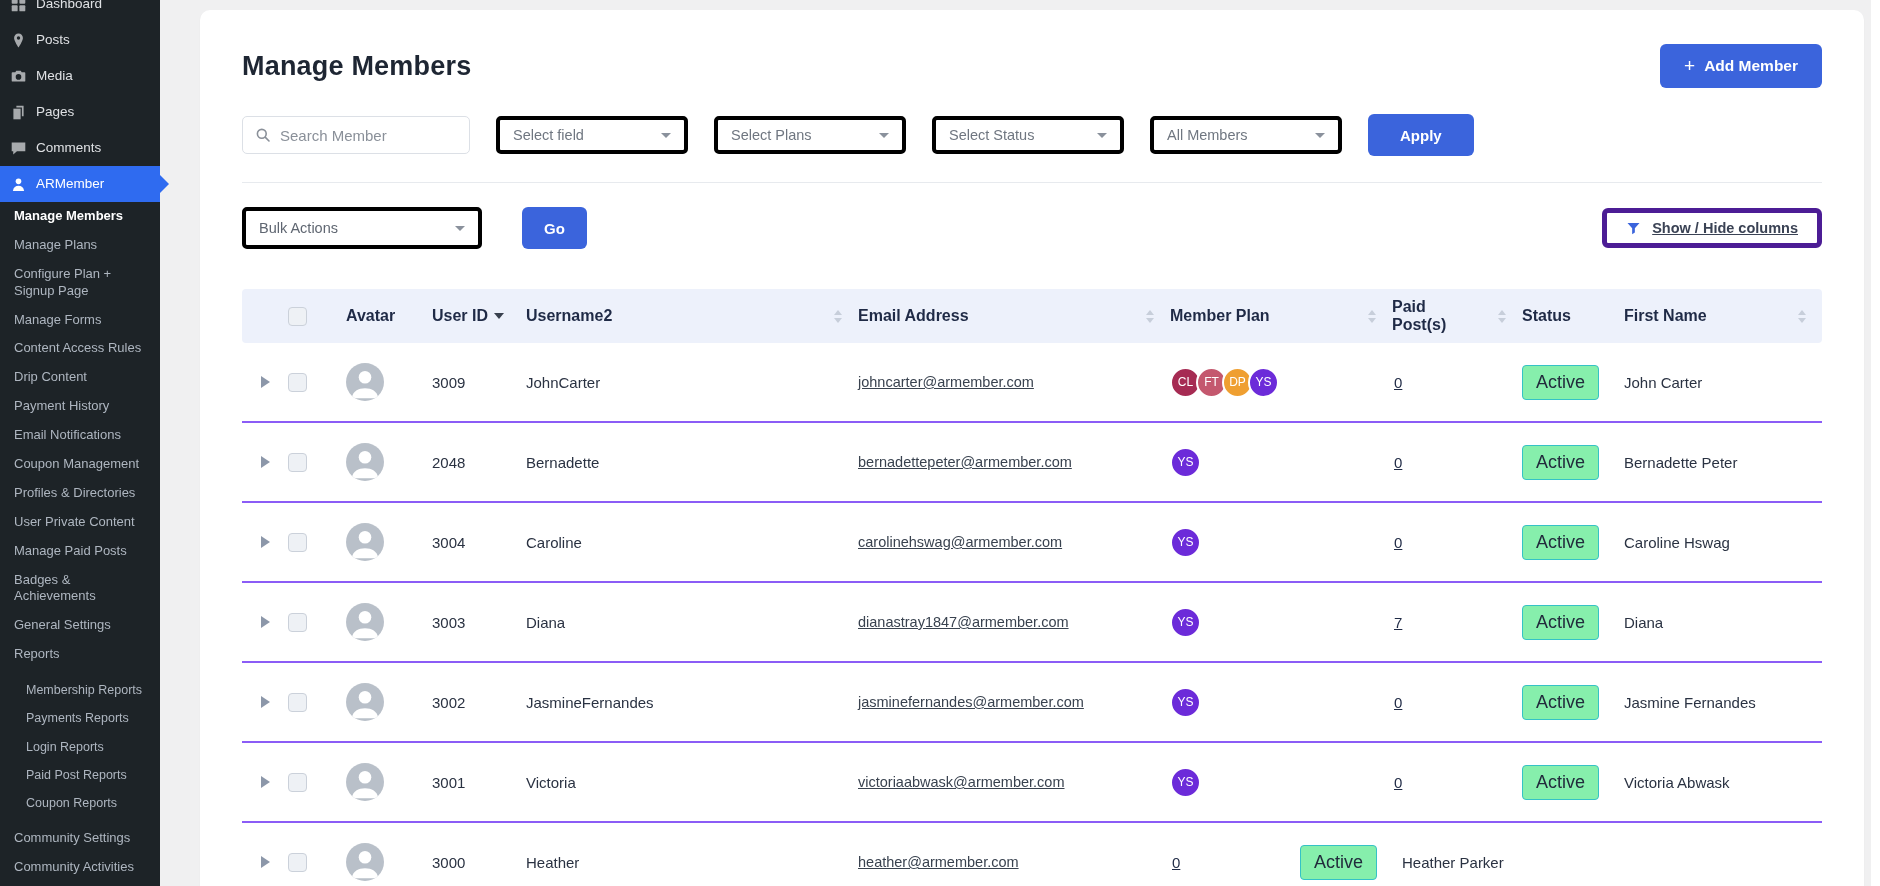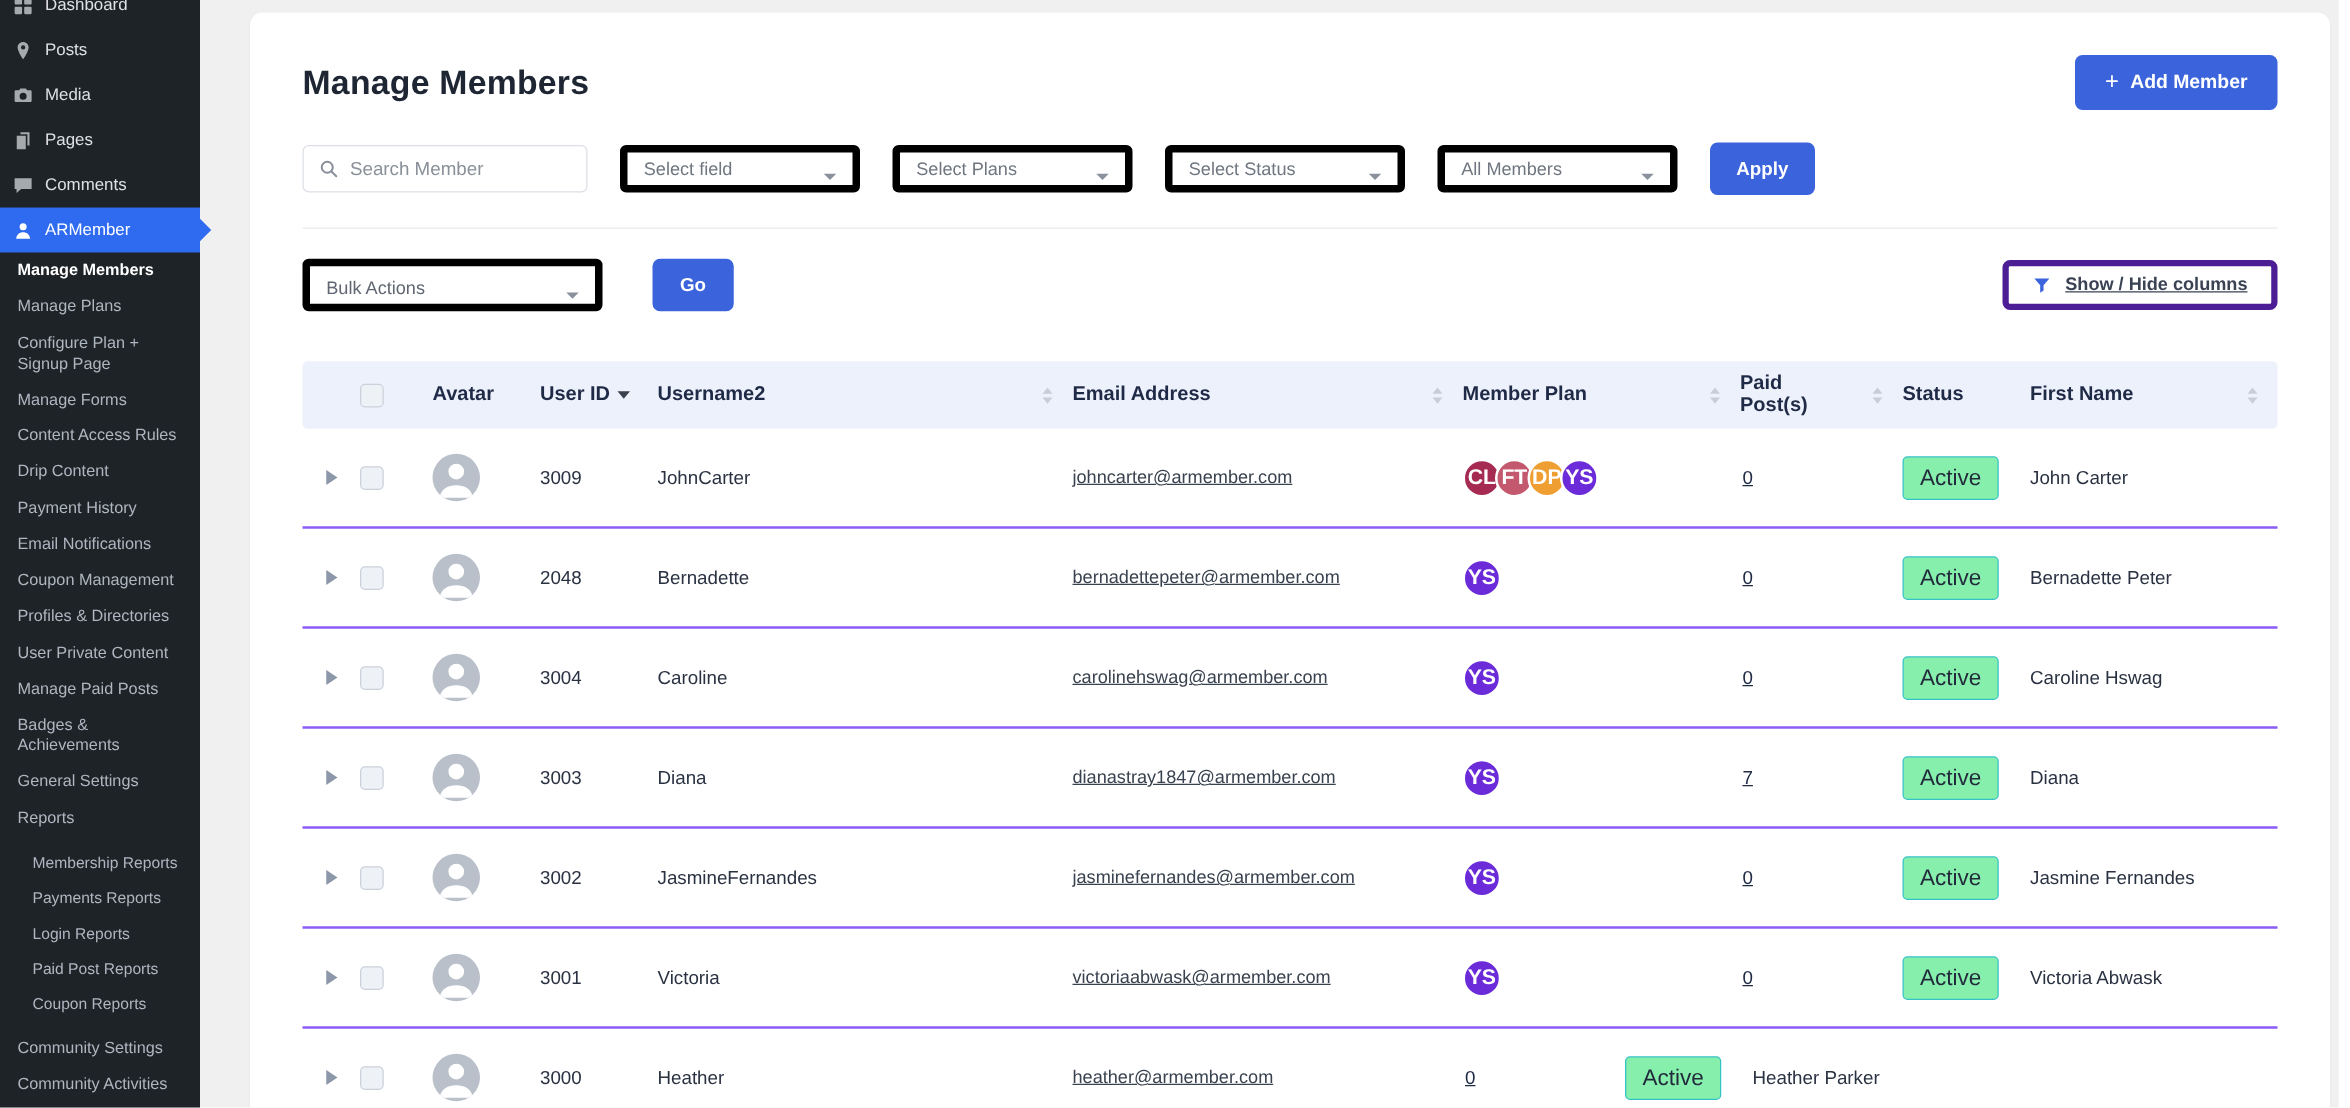--- a/index.html
+++ b/index.html
@@ -63,29 +63,29 @@
     width:228px; height:38px; border:1px solid #dce0e6; border-radius:5px;
     display:flex; align-items:center; padding:0 12px; gap:9px; background:#fff;
   }
   .s-icon { color:#8a9099; display:inline-flex; }
   .s-icon svg { width:16px; height:16px; }
   .search-input {
     border:none; outline:none; flex:1; font-size:15px; font-family:inherit; color:#333; min-width:0;
   }
   .search-input::placeholder { color:#8a9099; }
   .select {
-    width:192px; height:38px; border:6px solid #000000; border-radius:5px;
-    display:flex; align-items:flex-end; justify-content:space-between;
+    width:192px; height:38px; border:4px solid #000000; border-radius:5px;
+    display:flex; align-items:center; justify-content:space-between;
     padding:4px 13px; font-size:14.5px; color:#6f7680; background:#fff; cursor:pointer;
   }
   .caret {
     width:0; height:0; border-left:5px solid transparent; border-right:5px solid transparent;
     border-top:5px solid #8a919c;
   }
-  .apply { padding:0 21px; height:42px; font-size:15px; }
+  .apply { padding:0 32px; height:42px; font-size:15px; }
 
   .divider { margin-top:26px; border-top:1px solid #e7eaee; }
 
   
   .bulkbar { margin-top:24px; display:flex; justify-content:space-between; align-items:center; }
   .bulk-left { display:flex; align-items:center; gap:40px; }
   .select.bulk { width:240px; height:42px; color:#5f6671; }
   .go { padding:0 22px; height:42px; font-size:15px; }
   .btn-outline {
     background:#fff; border:5px solid #4c1d95; border-radius:6px; height:40px;
@@ -135,21 +135,21 @@
     width:19px; height:19px; border:1.5px solid #cbd1da; background:#eef1f5;
     border-radius:4px; display:inline-block; cursor:pointer;
   }
   .avatar {
     width:38px; height:38px; border-radius:50%; background:#b9c0c9;
     overflow:hidden; display:inline-block;
   }
   .avatar svg { width:38px; height:38px; display:block; }
   .email-link { color:#39424f; text-decoration:underline; font-size:14.5px; cursor:pointer; }
   .plan-badge {
-    width:31px; height:31px; border-radius:50%; color:#fff; font-size:17px; font-weight:bold;
+    width:31px; height:31px; border-radius:50%; color:#fff; font-size:12px; font-weight:normal;
     display:inline-flex; align-items:center; justify-content:center;
     border:2.5px solid #fff; margin-left:-5px;
   }
   .plan-badge:first-child { margin-left:0; }
   .paid-link { color:#1f2a45; text-decoration:underline; cursor:pointer; padding-left:2px; }
   .status-badge {
     display:inline-block; padding:6px 13px; border:1px solid #35c2c6; border-radius:4px;
     background:#86efac; color:#222b3c; font-size:18px;
   }
 

